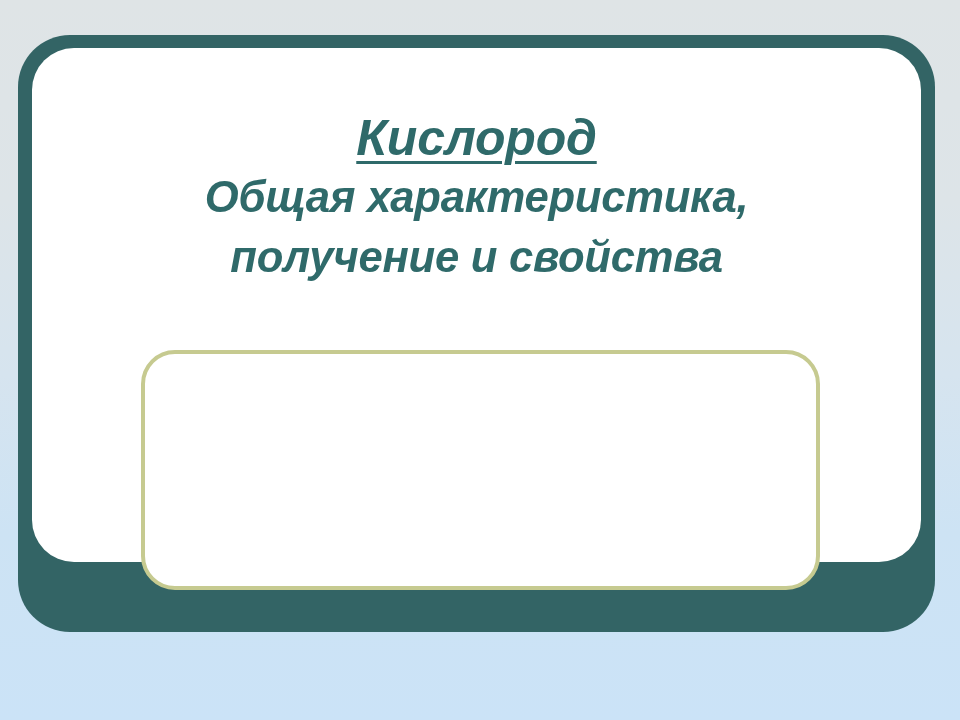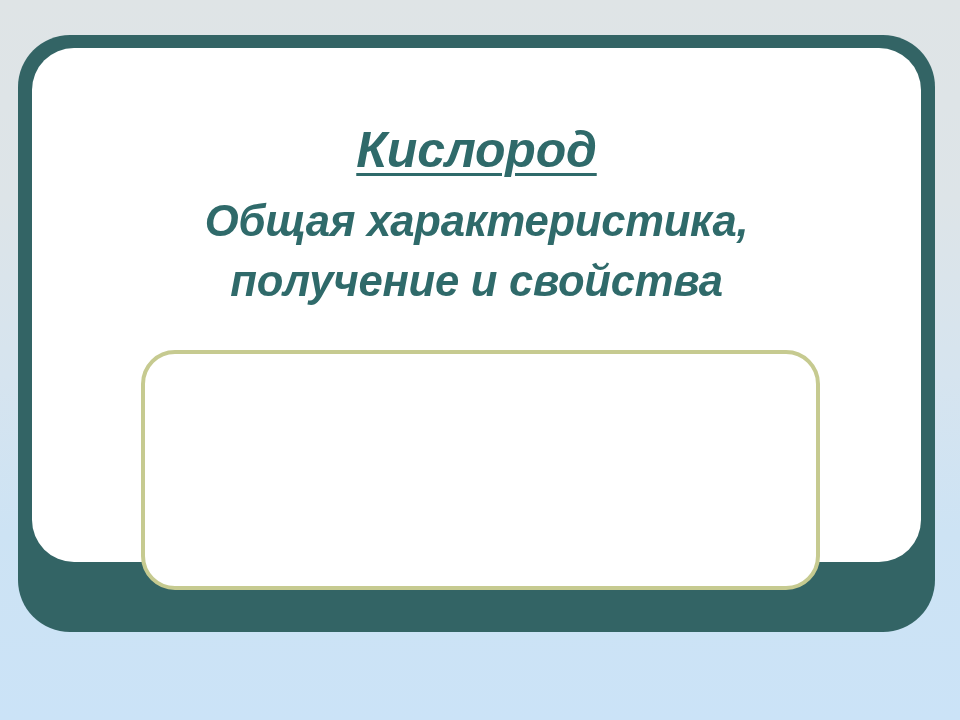--- a/index.html
+++ b/index.html
@@ -56,21 +56,21 @@
     position: absolute;
     left: 32px;
     top: 110px;
     width: 889px;
     text-align: center;
     z-index: 5;
   }
 
   #main-title {
     display: block;
-    margin: 12px;
+    margin: 0;
     font-family: "Liberation Sans Narrow", "Liberation Sans", "DejaVu Sans Condensed", sans-serif;
     font-size: 50px;
     font-weight: bold;
     font-style: italic;
     color: #2f6a6a;
     line-height: 1.14;
     letter-spacing: -0.2px;
     white-space: nowrap;
   }
   #main-title .ul {

